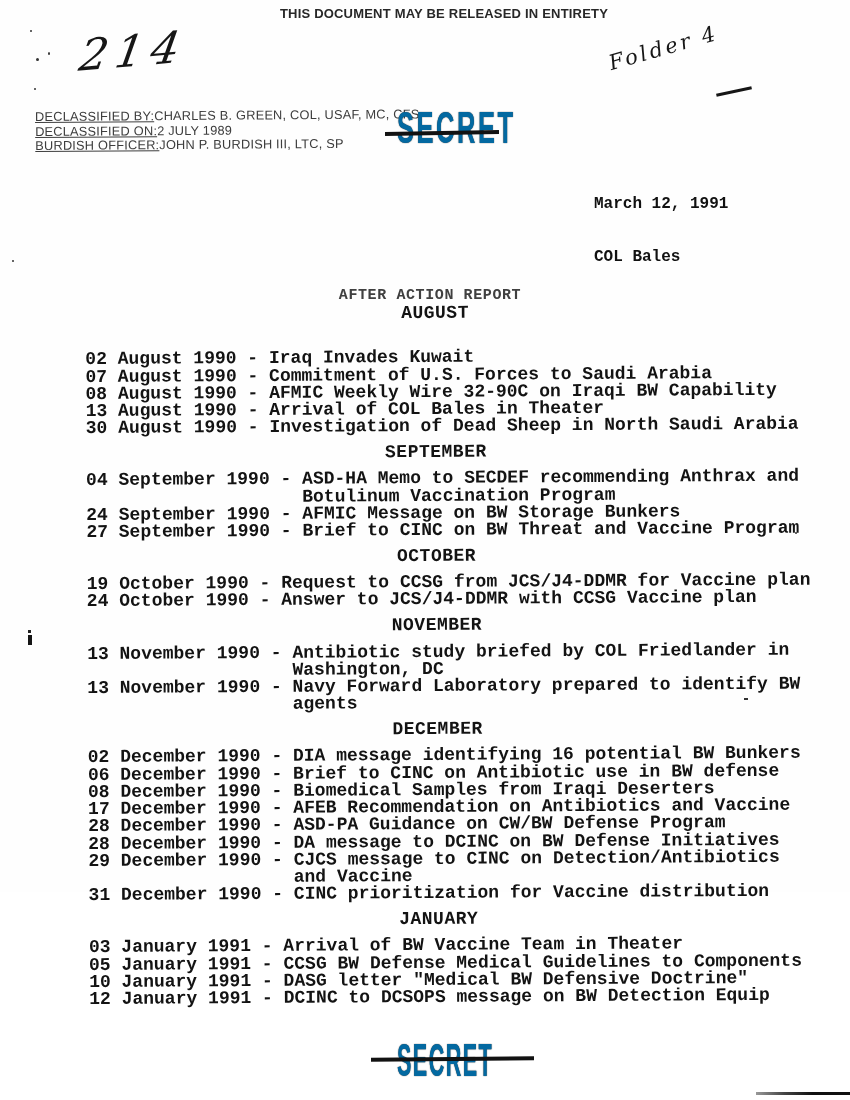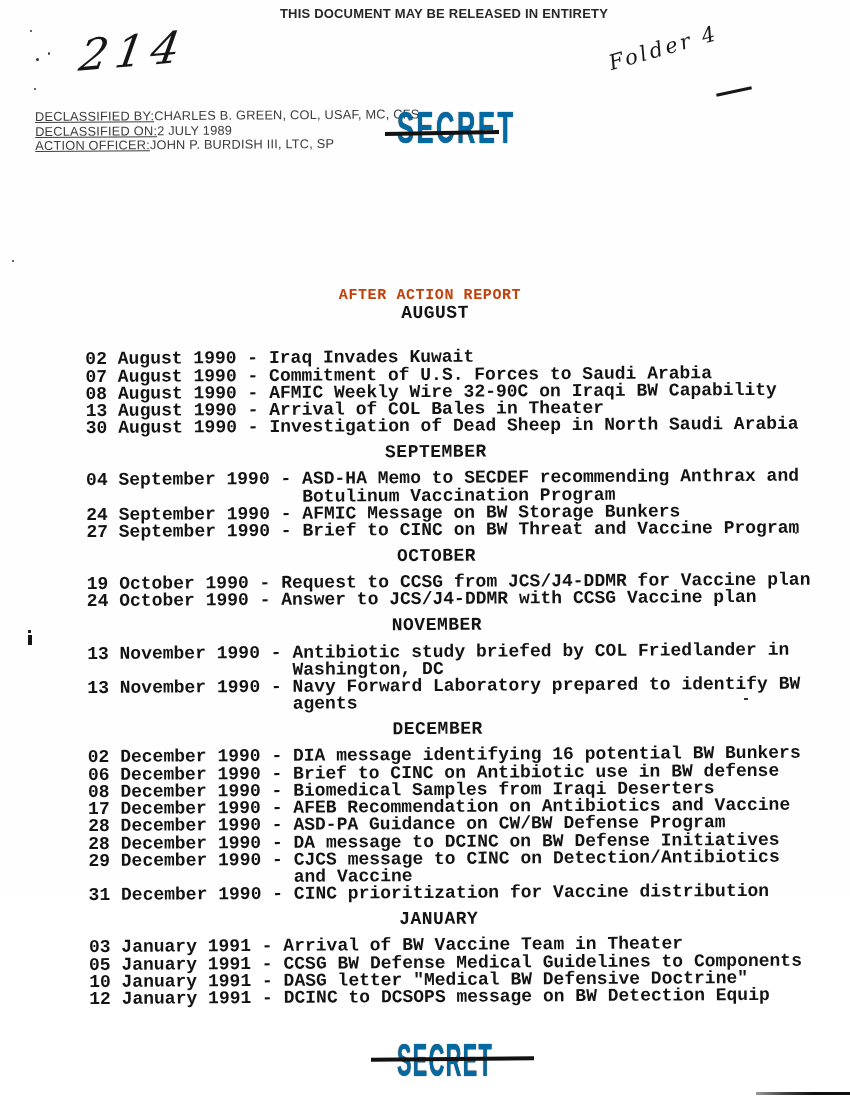--- a/index.html
+++ b/index.html
@@ -137,21 +137,21 @@
     position: absolute;
     left: 85px;
     top: 215px;
     width: 690px;
     text-align: center;
     font-family: "Liberation Mono", monospace;
     font-weight: bold;
     font-size: 15px;
     line-height: 32.5px;
     letter-spacing: 0.6px;
-    color: #c2410c;
+    color: #404040;
     white-space: pre;
   }
   
   .chronology {
     position: absolute;
     left: 85px;
     top: 307px;
     width: 700px;
     font-family: "Liberation Mono", monospace;
     font-weight: bold;
@@ -212,28 +212,32 @@
   <div class="release-notice">THIS DOCUMENT MAY BE RELEASED IN ENTIRETY</div>
 
   <div class="hw-214">214</div>
 
   <div class="hw-folder">Folder 4</div>
   <div class="folder-underline"></div>
 
   <div class="declass">
     <div class="declass-row"><span class="declass-label">DECLASSIFIED BY:</span><span>CHARLES B. GREEN, COL, USAF, MC, CFS</span></div>
     <div class="declass-row"><span class="declass-label">DECLASSIFIED ON:</span><span>2 JULY 1989</span></div>
-    <div class="declass-row"><span class="declass-label">ACTION OFFICER:</span><span>JOHN P. BURDISH III, LTC, SP</span></div>
+    <div class="declass-row"><span class="declass-label">BURDISH OFFICER:</span><span>JOHN P. BURDISH III, LTC, SP</span></div>
   </div>
 
   <div class="stamp stamp-top">
     <span class="stamp-text">SECRET</span>
   </div>
   <div class="strike strike-top"></div>
 
+  <div class="date-block">
+    <div>March 12, 1991</div>
+    <div>COL Bales</div>
+  </div>
 
   <div class="titles">
     <div>AFTER ACTION REPORT</div>
   </div>
 
   <div class="chronology">
       <div class="month first">AUGUST</div>
       <div class="entries">
         <div class="entry-line">02 August 1990 - Iraq Invades Kuwait</div>
         <div class="entry-line">07 August 1990 - Commitment of U.S. Forces to Saudi Arabia</div>

